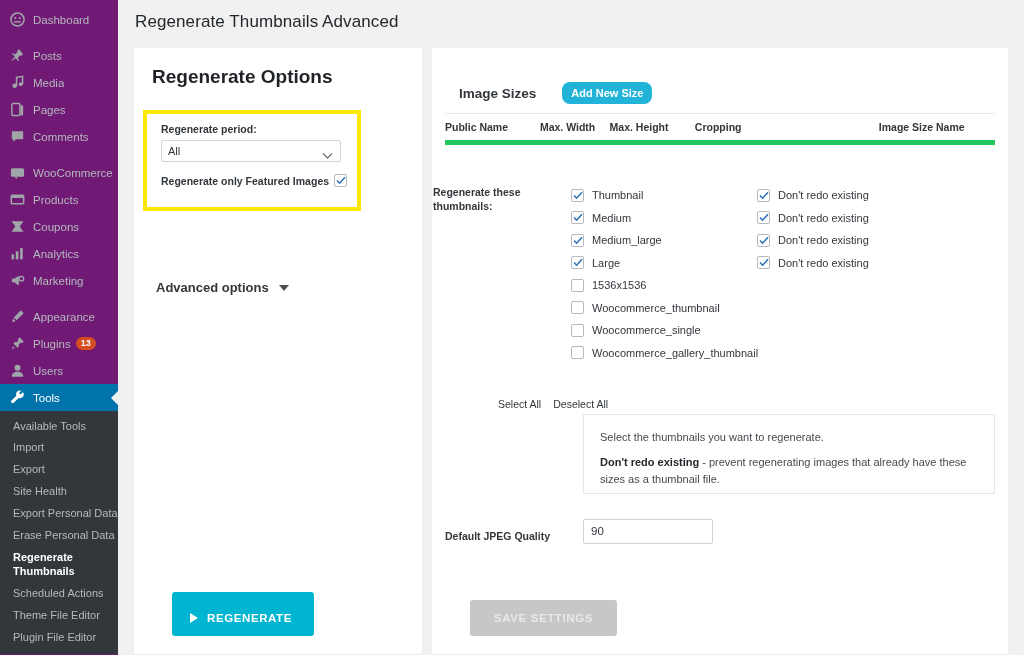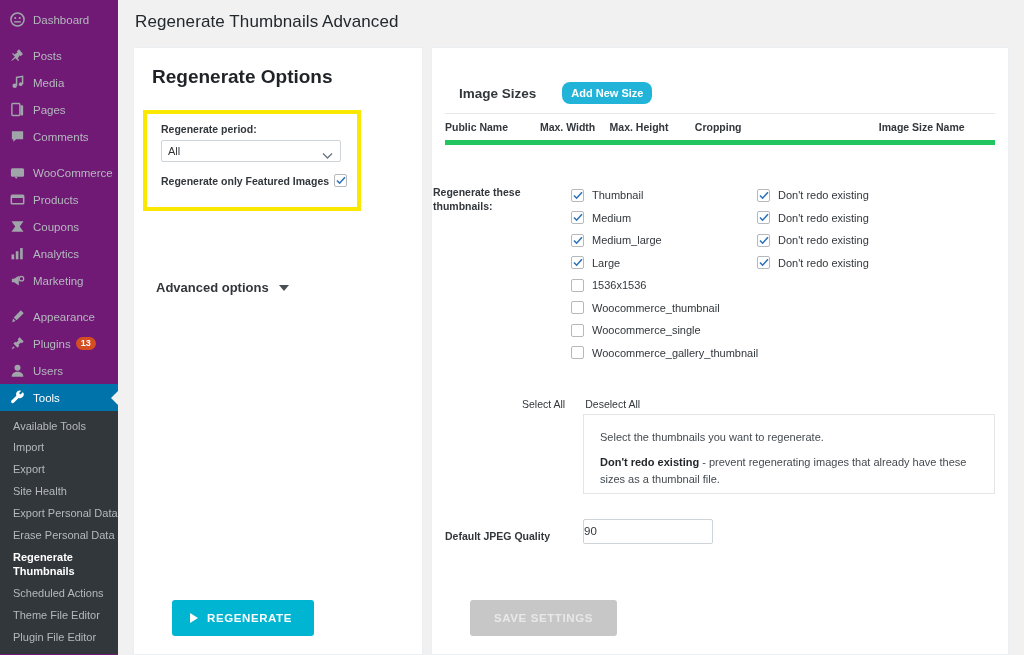--- a/index.html
+++ b/index.html
@@ -174,21 +174,21 @@
     border-right: 5px solid transparent;
     border-top: 6px solid #4a4f54;
   }
   .btn-regen {
     position: absolute; left: 38px; bottom: 18px;
     background: #00b5d1;
     color: #fff;
     font-size: 11.5px; font-weight: bold;
     letter-spacing: 0.6px;
     border: none; border-radius: 3px;
-    padding: 12px 22px 12px 18px;
+    padding: 20px 22px 12px 18px;
     display: flex; align-items: center; gap: 9px;
     cursor: pointer;
     font-family: "Liberation Sans", sans-serif;
   }
   .play-tri {
     width: 0; height: 0;
     border-top: 5px solid transparent;
     border-bottom: 5px solid transparent;
     border-left: 8px solid #fff;
   }
@@ -245,22 +245,22 @@
     height: 22.5px;
     gap: 8px;
   }
   .size-row .name, .redo-row .name {
     font-size: 11px; color: #32373c;
     white-space: nowrap;
   }
   .redo-col { width: 190px; flex: 0 0 190px; }
 
   .sel-links {
-    display: flex; gap: 20px;
-    margin: 11px 0 0 90px;
+    display: flex; gap: 12px;
+    margin: 11px 0 0 66px;
     font-size: 10.5px; color: #32373c;
   }
   .sel-links span { cursor: pointer; }
   .info-box {
     margin: 4px 13px 0 151px;
     border: 1px solid #e3e6e8;
     background: #fff;
     padding: 14px 16px 15px 16px;
     height: 80px;
   }
@@ -274,21 +274,21 @@
     display: flex; align-items: flex-end;
     margin: 25px 0 0 13px;
   }
   .qual-row .form-lbl { padding-top: 0; }
   .qual-input {
     width: 130px; height: 25px;
     border: 1px solid #cfd4d8;
     border-radius: 2px;
     font-size: 11.5px;
     color: #32373c;
-    padding-left: 0;
+    padding-left: 7px;
     font-family: "Liberation Sans", sans-serif;
   }
   .btn-save {
     position: absolute; left: 38px; bottom: 18px;
     background: #c7c7c7;
     color: #e8e8e8;
     font-size: 11.5px; font-weight: bold;
     letter-spacing: 0.6px;
     border: none; border-radius: 3px;
     padding: 12px 24px;

